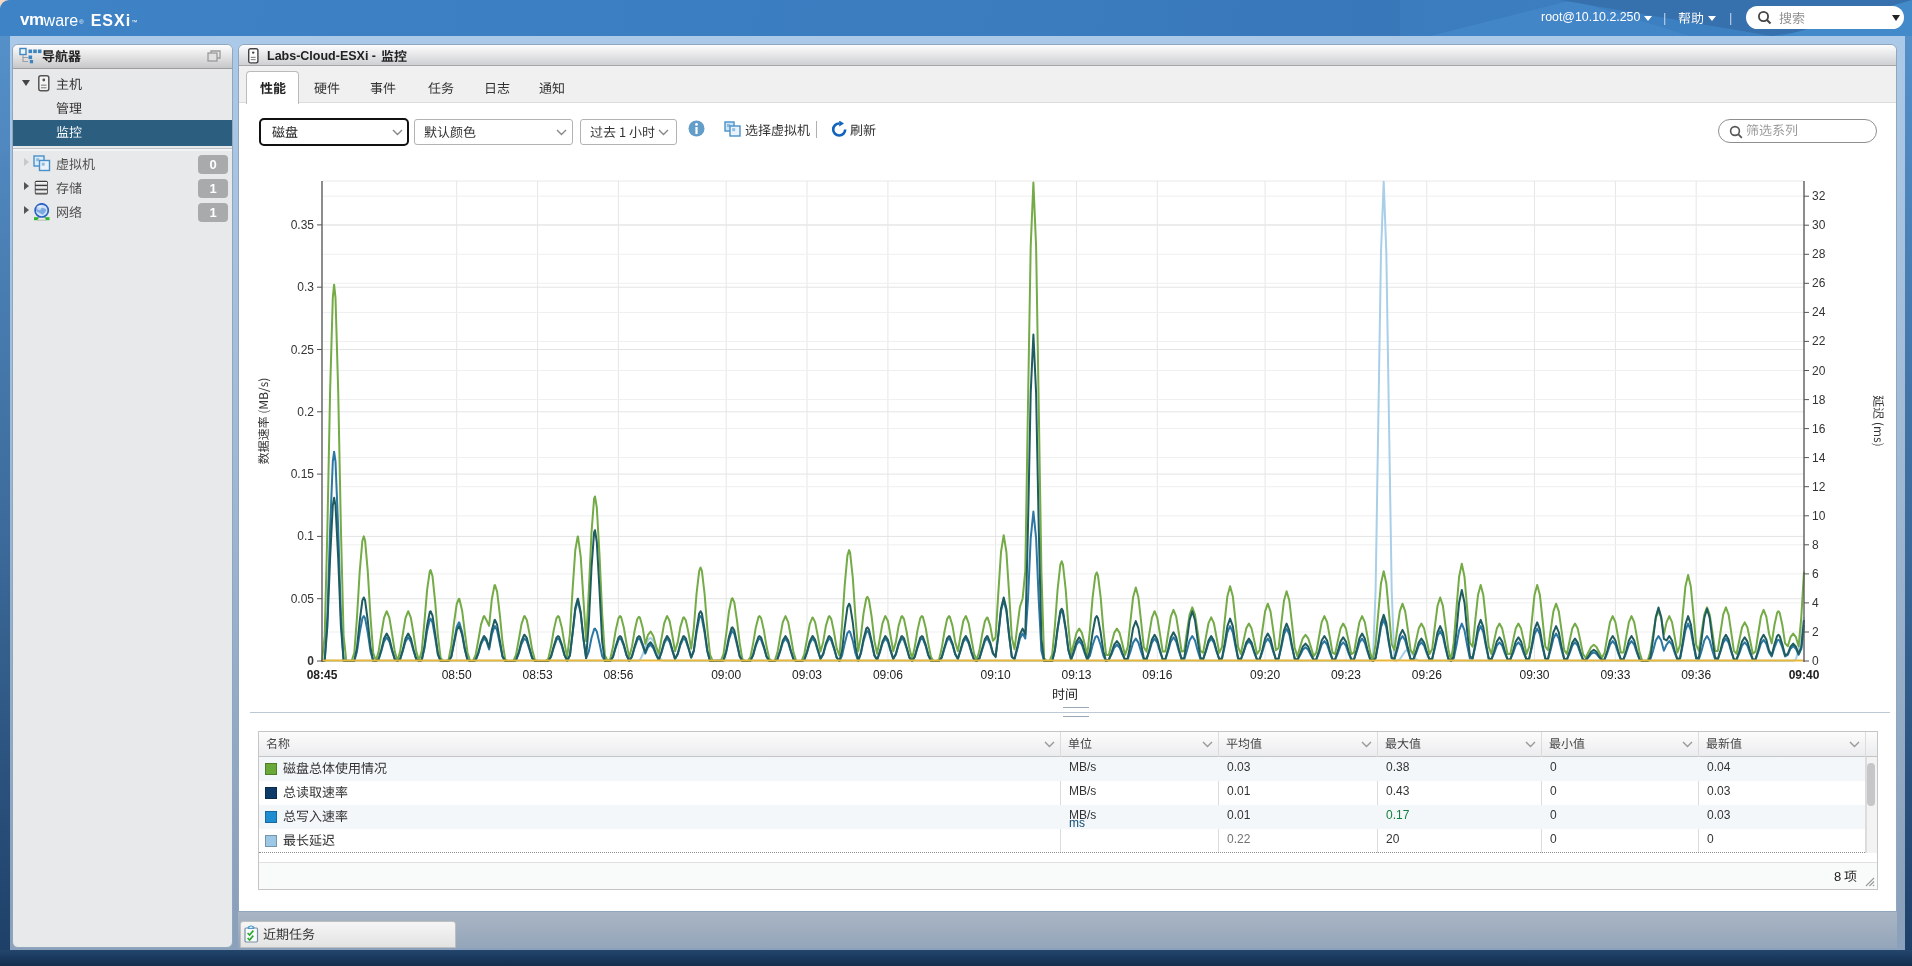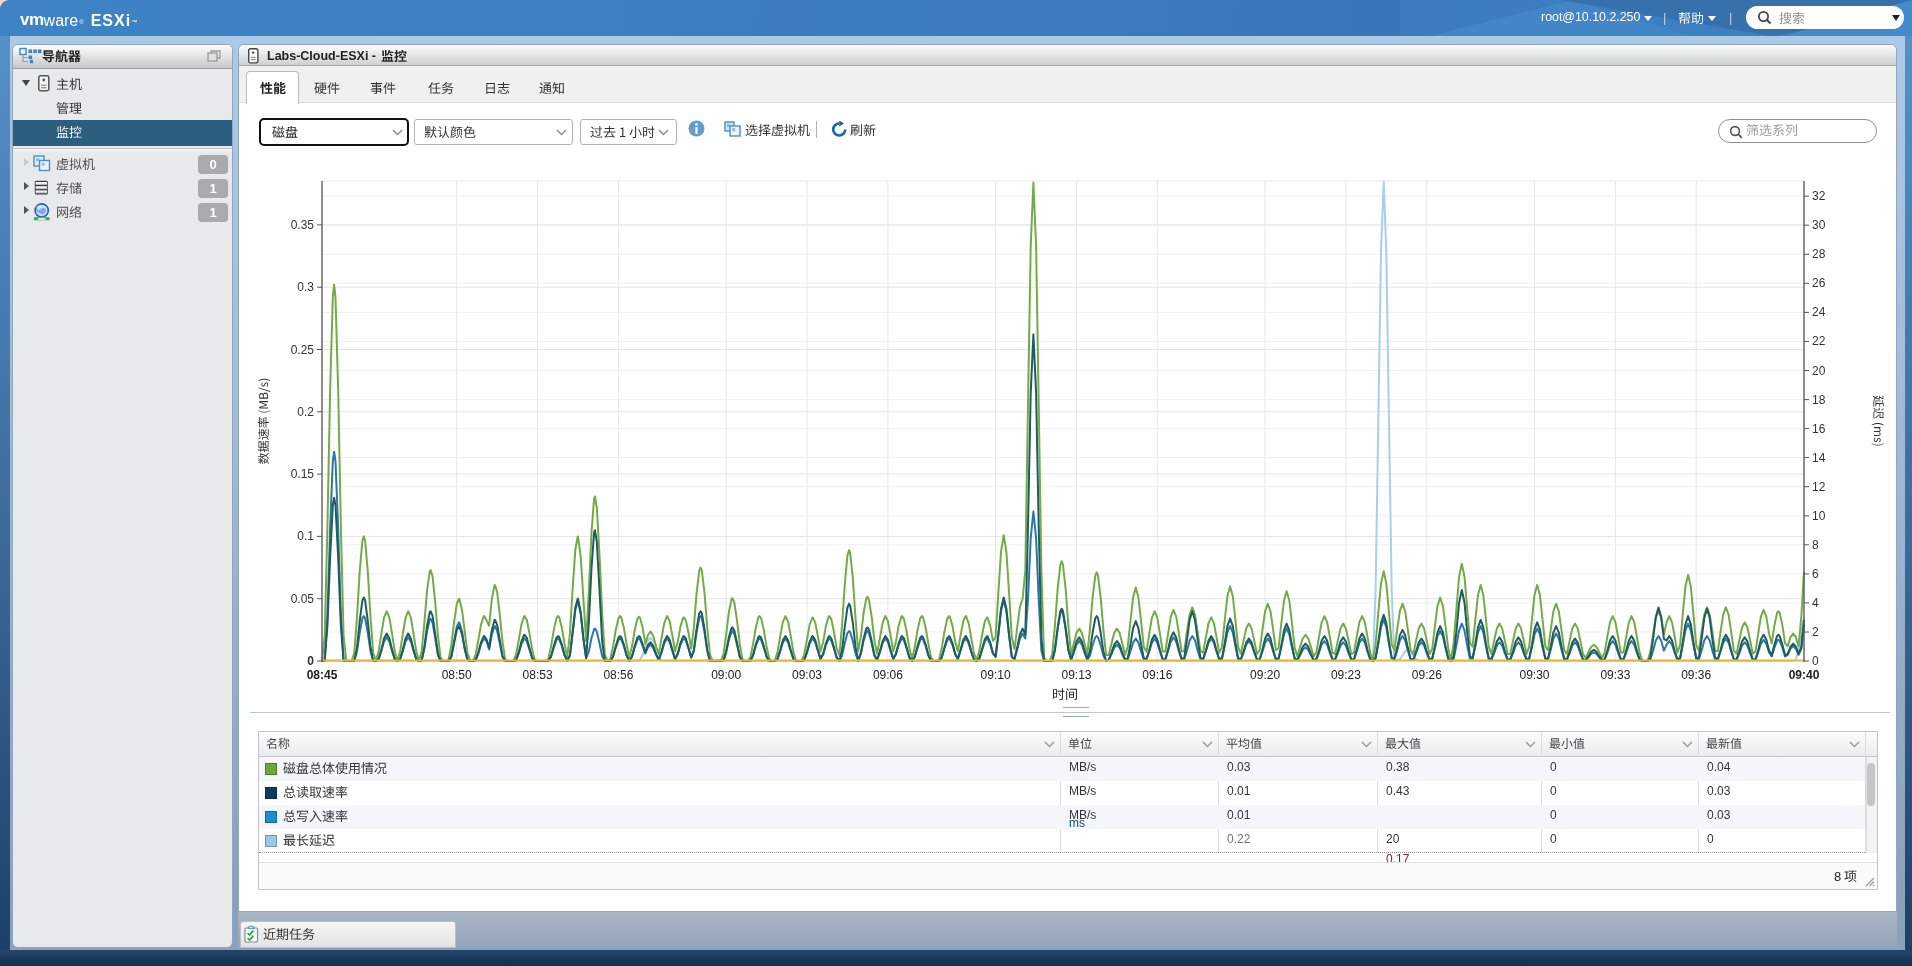--- a/index.html
+++ b/index.html
@@ -605,21 +605,21 @@
           <path transform="translate(0 0)" d="M759 214C816 145 875 52 897 -10L958 28C936 91 875 180 816 247ZM412 269C478 224 554 153 591 104L647 152C609 199 532 267 465 311ZM281 241V34C281 -47 312 -69 431 -69C455 -69 630 -69 656 -69C748 -69 773 -41 784 74C762 78 730 90 713 101C707 13 700 -1 650 -1C611 -1 464 -1 435 -1C371 -1 360 5 360 35V241ZM137 225C119 148 84 60 43 9L112 -24C157 36 190 130 208 212ZM265 567H737V391H265ZM186 638V319H820V638H657C692 689 729 751 761 808L684 839C658 779 614 696 575 638H370L429 668C411 715 365 784 321 836L257 806C299 755 341 685 358 638Z"></path>
           <path transform="translate(1000 0)" d="M78 786V590H153V716H845V590H922V786ZM91 211V142H658V211ZM300 696C278 578 242 415 215 319H745C726 122 704 36 675 11C664 1 652 0 629 0C603 0 536 1 466 7C480 -13 489 -43 491 -64C556 -68 621 -69 654 -67C692 -65 715 -58 738 -35C777 3 799 103 823 352C825 363 826 387 826 387H310L339 514H799V580H353L375 688Z"></path>
           <path transform="translate(2000 0)" d="M295 755C361 709 412 653 456 591C391 306 266 103 41 -13C61 -27 96 -58 110 -73C313 45 441 229 517 491C627 289 698 58 927 -70C931 -46 951 -6 964 15C631 214 661 590 341 819Z"></path>
           <path transform="translate(3000 0)" d="M68 760C124 708 192 634 223 587L283 632C250 679 181 750 125 799ZM266 483H48V413H194V100C148 84 95 42 42 -9L89 -72C142 -10 194 43 231 43C254 43 285 14 327 -11C397 -50 482 -61 600 -61C695 -61 869 -55 941 -50C942 -29 954 5 962 24C865 14 717 7 602 7C494 7 408 13 344 50C309 69 286 87 266 97ZM428 528H587V400H428ZM660 528H827V400H660ZM587 839V736H318V671H587V588H358V340H554C496 255 398 174 306 135C322 121 344 96 355 78C437 121 525 198 587 283V49H660V281C744 220 833 147 880 95L928 145C875 201 773 279 684 340H899V588H660V671H945V736H660V839Z"></path>
           <path transform="translate(4000 0)" d="M829 643C794 603 732 548 687 515L742 478C788 510 846 558 892 605ZM56 337 94 277C160 309 242 353 319 394L304 451C213 407 118 363 56 337ZM85 599C139 565 205 515 236 481L290 527C256 561 190 609 136 640ZM677 408C746 366 832 306 874 266L930 311C886 351 797 410 730 448ZM51 202V132H460V-80H540V132H950V202H540V284H460V202ZM435 828C450 805 468 776 481 750H71V681H438C408 633 374 592 361 579C346 561 331 550 317 547C324 530 334 498 338 483C353 489 375 494 490 503C442 454 399 415 379 399C345 371 319 352 297 349C305 330 315 297 318 284C339 293 374 298 636 324C648 304 658 286 664 270L724 297C703 343 652 415 607 466L551 443C568 424 585 401 600 379L423 364C511 434 599 522 679 615L618 650C597 622 573 594 550 567L421 560C454 595 487 637 516 681H941V750H569C555 779 531 818 508 847Z"></path>
         </g>
       </svg>
     </div>
 <div style="position:absolute;left:1069px;top:808px;font:12px 'Liberation Sans',sans-serif;color:#333;white-space:pre">MB/s</div>
 <div style="position:absolute;left:1227px;top:808px;font:12px 'Liberation Sans',sans-serif;color:#333;white-space:pre">0.01</div>
-<div style="position:absolute;left:1386px;top:852px;font:12px 'Liberation Sans',sans-serif;color:#7f1d1d;white-space:pre">0.17</div>
+<div style="position:absolute;left:1386px;top:808px;font:12px 'Liberation Sans',sans-serif;color:#15803d;white-space:pre">0.17</div>
 <div style="position:absolute;left:1550px;top:808px;font:12px 'Liberation Sans',sans-serif;color:#333;white-space:pre">0</div>
 <div style="position:absolute;left:1707px;top:808px;font:12px 'Liberation Sans',sans-serif;color:#333;white-space:pre">0.03</div>
 <div class="abs" style="left:265px;top:835px;width:12px;height:12px;background:#9cc7e5;border:1px solid rgba(0,0,0,0.25)"></div>
 <div style="position:absolute;left:283px;top:832px">
       <svg width="52" height="17" style="display:block">
         <g fill="#333" transform="translate(0,13) scale(0.013000,-0.013000)">
           <path transform="translate(0 0)" d="M248 635H753V564H248ZM248 755H753V685H248ZM176 808V511H828V808ZM396 392V325H214V392ZM47 43 54 -24 396 17V-80H468V26L522 33V94L468 88V392H949V455H49V392H145V52ZM507 330V268H567L547 262C577 189 618 124 671 70C616 29 554 -2 491 -22C504 -35 522 -61 529 -77C596 -53 662 -19 720 26C776 -20 843 -55 919 -77C929 -59 948 -32 964 -18C891 0 826 31 771 71C837 135 889 215 920 314L877 333L863 330ZM613 268H832C806 209 767 157 721 113C675 157 639 209 613 268ZM396 269V198H214V269ZM396 142V80L214 59V142Z"></path>
           <path transform="translate(1000 0)" d="M769 818C682 714 536 619 395 561C414 547 444 517 458 500C593 567 745 671 844 786ZM56 449V374H248V55C248 15 225 0 207 -7C219 -23 233 -56 238 -74C262 -59 300 -47 574 27C570 43 567 75 567 97L326 38V374H483C564 167 706 19 914 -51C925 -28 949 3 967 20C775 75 635 202 561 374H944V449H326V835H248V449Z"></path>
           <path transform="translate(2000 0)" d="M435 560V122H949V191H724V444H941V512H724V724C802 738 874 756 933 776L876 835C767 794 567 760 395 741C404 724 414 697 416 679C491 687 572 698 650 711V191H505V560ZM93 395C93 403 107 412 120 420H280C266 328 244 249 214 183C182 226 157 279 137 345L77 322C104 236 138 170 180 118C140 52 90 2 32 -34C49 -44 77 -70 88 -87C143 -51 191 -1 232 63C341 -31 488 -54 669 -54H937C942 -33 955 1 968 19C914 17 712 17 671 17C506 17 367 37 267 125C311 218 343 334 360 478L315 490L302 488H186C237 563 290 658 338 757L291 787L268 777H50V709H237C196 621 145 539 127 515C106 484 81 459 63 455C73 440 87 409 93 395Z"></path>
           <path transform="translate(3000 0)" d="M80 785C136 733 202 658 231 609L292 652C261 700 194 772 137 823ZM605 391C695 301 807 176 859 99L923 148C868 225 753 346 664 433ZM262 479H49V408H187V127C143 110 91 66 38 9L89 -61C140 6 189 66 222 66C245 66 277 32 319 6C389 -37 473 -49 597 -49C693 -49 872 -43 943 -38C944 -17 956 21 965 42C868 31 718 23 600 23C486 23 401 30 336 70C302 90 281 110 262 122ZM491 534V560V715H814V534ZM413 788V561C413 436 402 266 307 146C325 137 359 114 372 100C452 200 479 340 488 462H890V788Z"></path>

